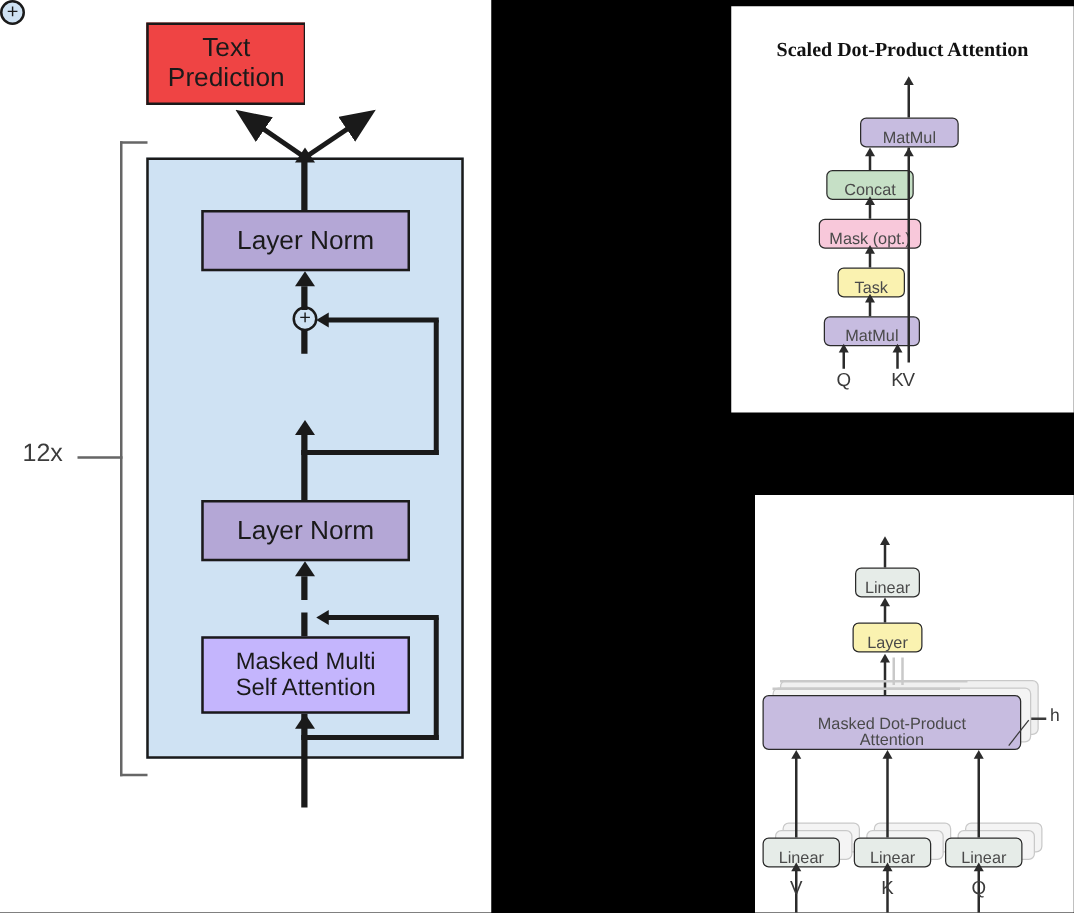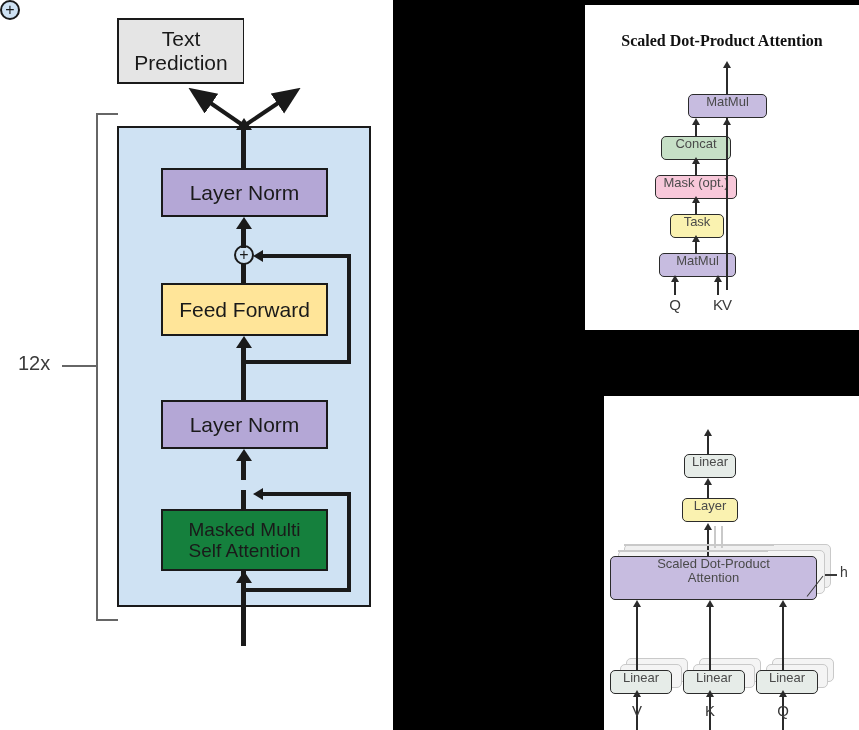--- a/index.html
+++ b/index.html
@@ -33,21 +33,21 @@
     align-items: center;
     justify-content: center;
     text-align: center;
     line-height: 1.12;
     color: #1a1a1a;
     font-family: "Liberation Sans", sans-serif;
   }
 
   #box-text-prediction {
     left: 117px; top: 18px; width: 127px; height: 66px;
-    background: #e5e5e5;
+    background: #ef4444;
     font-size: 21px;
     border-right-width: 1px;
   }
   #box-task-classifier {
     left: 244px; top: 18px; width: 127px; height: 66px;
     background: #8cc271;
     font-size: 21px;
     border-left-width: 1px;
   }
 
@@ -66,21 +66,21 @@
   #box-feed-forward {
     left: 161px; top: 283px; width: 167px; height: 53px;
     background: #ffe599; font-size: 21px;
   }
   #box-layer-norm-1 {
     left: 161px; top: 400px; width: 167px; height: 49px;
     background: #b4a7d6; font-size: 21px;
   }
   #box-masked-attn {
     left: 161px; top: 509px; width: 167px; height: 62px;
-    background: #15803d; font-size: 19px;
+    background: #c4b5fd; font-size: 19px;
   }
   #box-embed {
     left: 117px; top: 646px; width: 254px; height: 62px;
     background: #f9cb9c; font-size: 21px;
   }
 
   .gline { position: absolute; background: #1a1a1a; }
   .garrow {
     position: absolute;
     width: 0; height: 0;
@@ -143,21 +143,21 @@
   }
   #title-sdpa { top: 27px; font-size: 16px; }
   #title-mha  { top: 11px; font-size: 16px; }
 
   .rbox {
     position: absolute;
     box-sizing: border-box;
     border: 1.5px solid #2b2b2b;
     border-radius: 5px;
     display: flex;
-    align-items: flex-start;
+    align-items: flex-end;
     justify-content: center;
     text-align: center;
     color: #4a4a4a;
     font-family: "Liberation Sans", sans-serif;
     line-height: 1.05;
   }
 
   .rline { position: absolute; background: #2b2b2b; }
   .rarrow {
     position: absolute;
@@ -210,23 +210,20 @@
     </defs>
     <line x1="244" y1="126" x2="193" y2="91" stroke="#1a1a1a" stroke-width="4" marker-end="url(#ah)"></line>
     <line x1="244" y1="126" x2="296" y2="91" stroke="#1a1a1a" stroke-width="4" marker-end="url(#ah)"></line>
   </svg>
 
   <div id="block-container"></div>
 
   <div class="gbox" id="box-layer-norm-2">
     <span>Layer Norm</span>
   </div>
-  <div class="gbox" id="box-feed-forward">
-    <span>Feed Forward</span>
-  </div>
   <div class="gbox" id="box-layer-norm-1">
     <span>Layer Norm</span>
   </div>
   <div class="gbox" id="box-masked-attn">
     <span style="white-space:pre-line">Masked Multi
 Self Attention</span>
   </div>
 
   <div class="gline" style="left:241px; top:571px; width:5px; height:75px;"></div>
   <div class="garrow" style="left:236px; top:571px;"></div>
@@ -334,21 +331,21 @@
   <div class="rarrow" style="left:100px; top:82px;"></div>
 
   <div class="rbox" style="left:78px; top:102px; width:56px; height:24px; background:#faf2b0; font-size:13px;">
     <span>Layer</span>
   </div>
 
   <div class="ghost" style="left:20px; top:148px; width:207px; height:44px; background:#f0f0f0;"></div>
   <div class="ghost" style="left:14px; top:154px; width:207px; height:44px; background:#f4f4f4;"></div>
 
   <div class="rbox" style="left:6px; top:160px; width:207px; height:44px; background:#c7bce0; font-size:13px; white-space:pre-line;">
-    <span style="white-space:pre-line">Scaled Dot-Product
+    <span style="white-space:pre-line">Masked Dot-Product
 Attention</span>
   </div>
 
   <div class="h-tick" style="left:203px; top:200px;"></div>
   <div class="rline" style="left:221px; top:178px; width:12px; height:1.5px; background:#3a3a3a;"></div>
   <div class="rlabel" style="left:233px; top:168px; width:14px; font-size:14px;">h</div>
 
   <div class="rline" style="left:103px; top:132px; width:2px; height:28px;"></div>
   <div class="rarrow" style="left:100px; top:127px;"></div>
   <div class="ghost-line" style="left:110px; top:130px; width:2px; height:22px;"></div>

